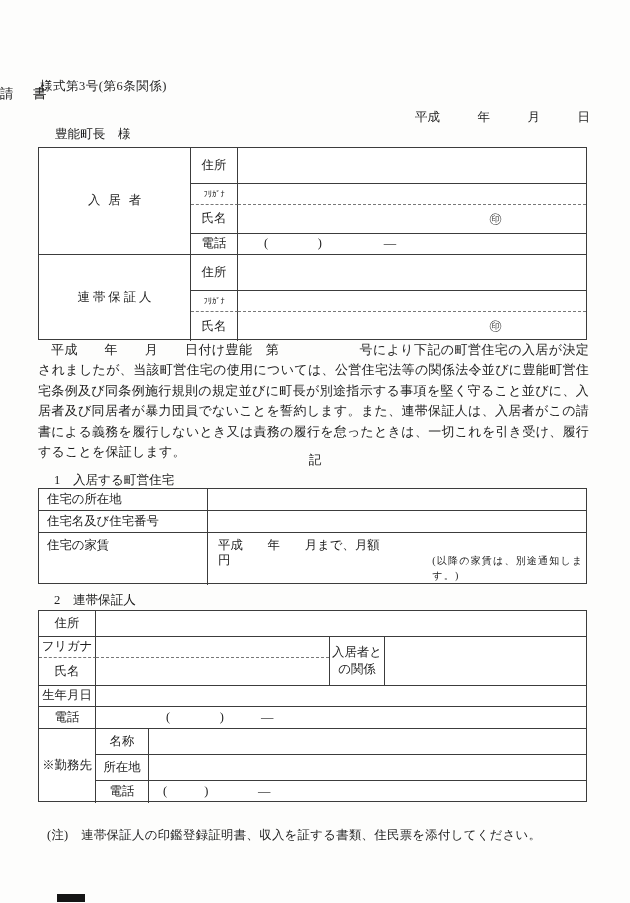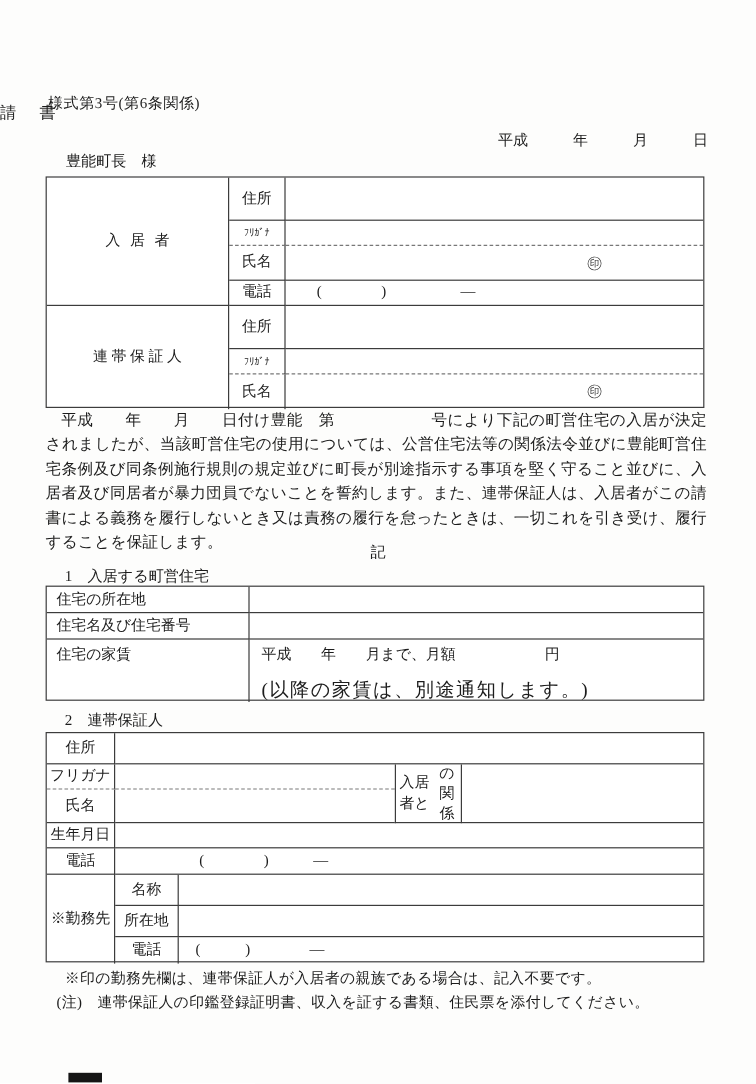--- a/index.html
+++ b/index.html
@@ -59,31 +59,31 @@
   .sec-heading{font-size:12.6px;}
   .sec1-heading{left:54px;top:472px;}
   .sec2-heading{left:54px;top:592px;}
 
   
   .tableB{
     left:38px;top:488px;width:549px;height:96px;
     grid-template-columns:169px 1fr;
     grid-template-rows:22px 22px 52px;
   }
-  .rent-cell{flex-direction:column;align-items:flex-start;justify-content:flex-start;padding:5px 0 0 10px;}
+  .rent-cell{flex-direction:row;align-items:flex-start;justify-content:flex-start;padding:5px 0 0 10px;}
   .rent-line1{font-size:12.4px;line-height:15px;}
-  .rent-line2{font-size:16px;line-height:15px;margin-top:15px;letter-spacing:1.2px;}
+  .rent-line2{font-size:10px;line-height:15px;margin-top:15px;letter-spacing:1.2px;}
 
   
   .tableC{
     left:38px;top:610px;width:549px;height:192px;
     grid-template-columns:57px 53px 180px 56px 1fr;
     grid-template-rows:26px 21px 28px 21px 22px 26px 26px 22px;
   }
-  .relation-cell{flex-direction:row;justify-content:flex-start;line-height:17px;}
+  .relation-cell{flex-direction:column;justify-content:center;line-height:17px;}
 
   .note{font-size:12.4px;letter-spacing:.3px;}
   .note1{left:54px;top:807px;}
   .note2{left:47px;top:827px;}
 
   .scan-mark{left:57px;top:894px;width:28px;height:8px;background:#151515;}
 </style>
 </head>
 <body>
 
@@ -159,18 +159,17 @@
 
     <div class="c cc br" style="grid-area:6/1/9/2;">※勤務先</div>
     <div class="c cc br bb" style="grid-area:6/2/7/3;">名称</div>
     <div class="c bb" style="grid-area:6/3/7/6;"></div>
     <div class="c cc br bb" style="grid-area:7/2/8/3;">所在地</div>
     <div class="c bb" style="grid-area:7/3/8/6;"></div>
     <div class="c cc br" style="grid-area:8/2/9/3;">電話</div>
     <div class="c phoneW" style="grid-area:8/3/9/6;">(　　　)　　　　―</div>
   </div>
 
-  <div class="abs note note1">※印の勤務先欄は、連帯保証人が入居者の親族である場合は、記入不要です。</div>
   <div class="abs note note2">(注)　連帯保証人の印鑑登録証明書、収入を証する書類、住民票を添付してください。</div>
 
   <div class="abs scan-mark"></div>
 
 </div>
 
 </body></html>

